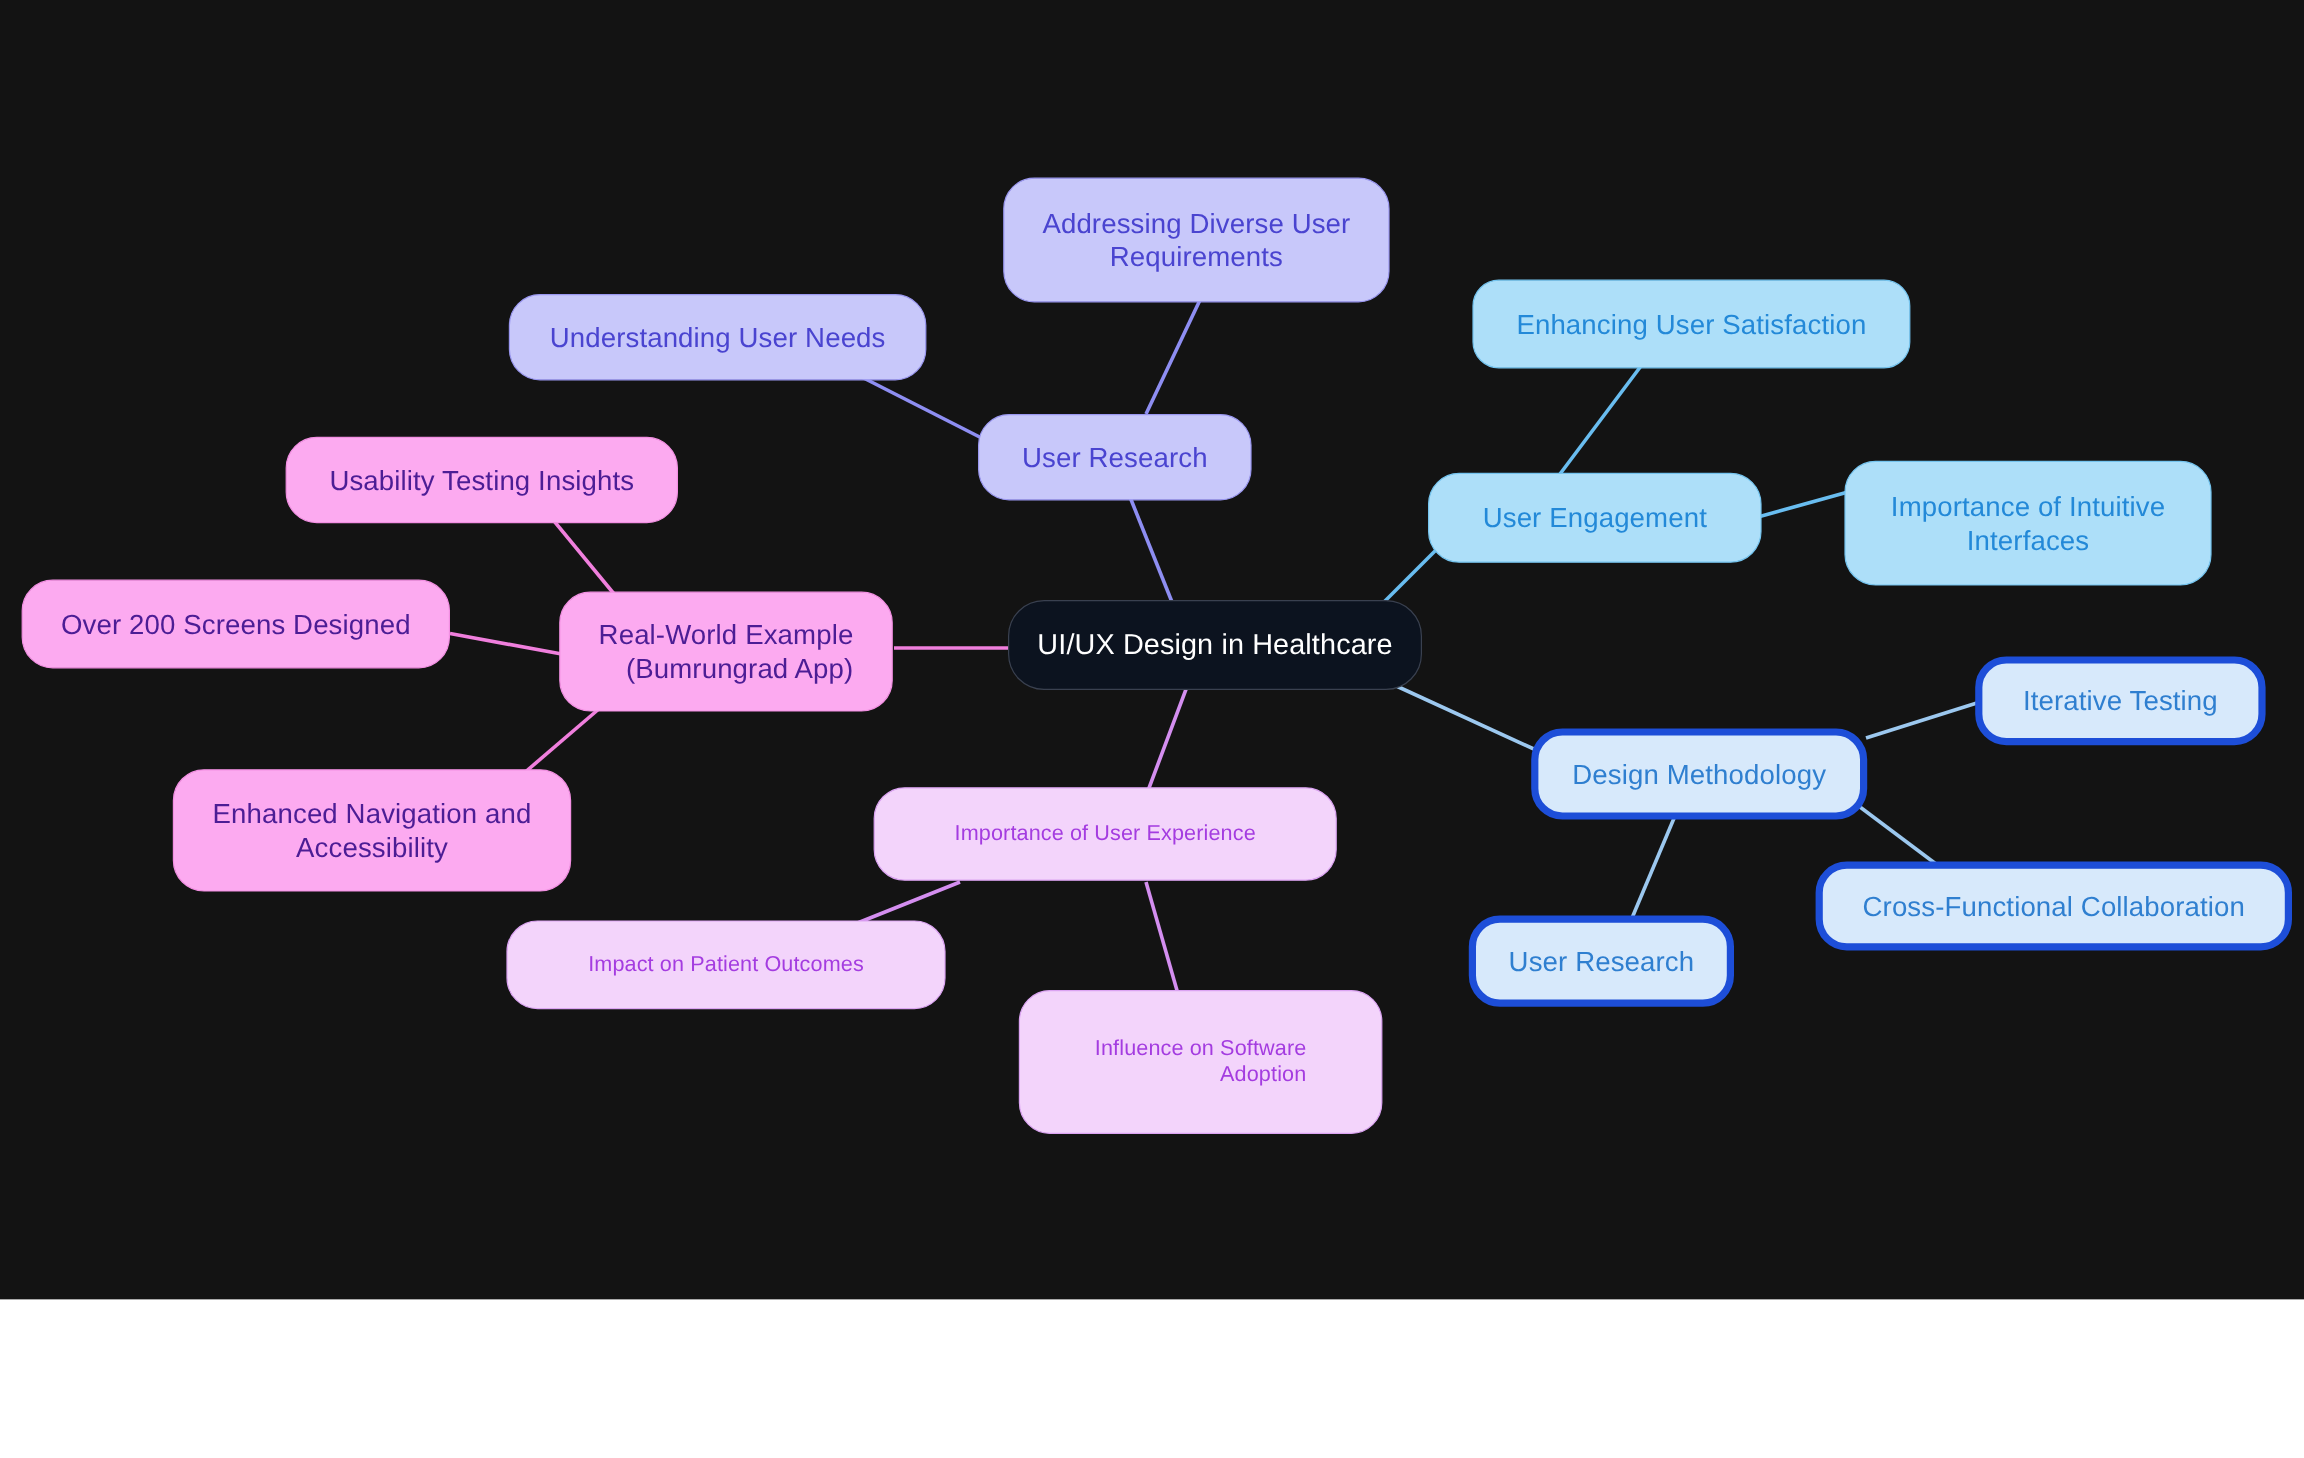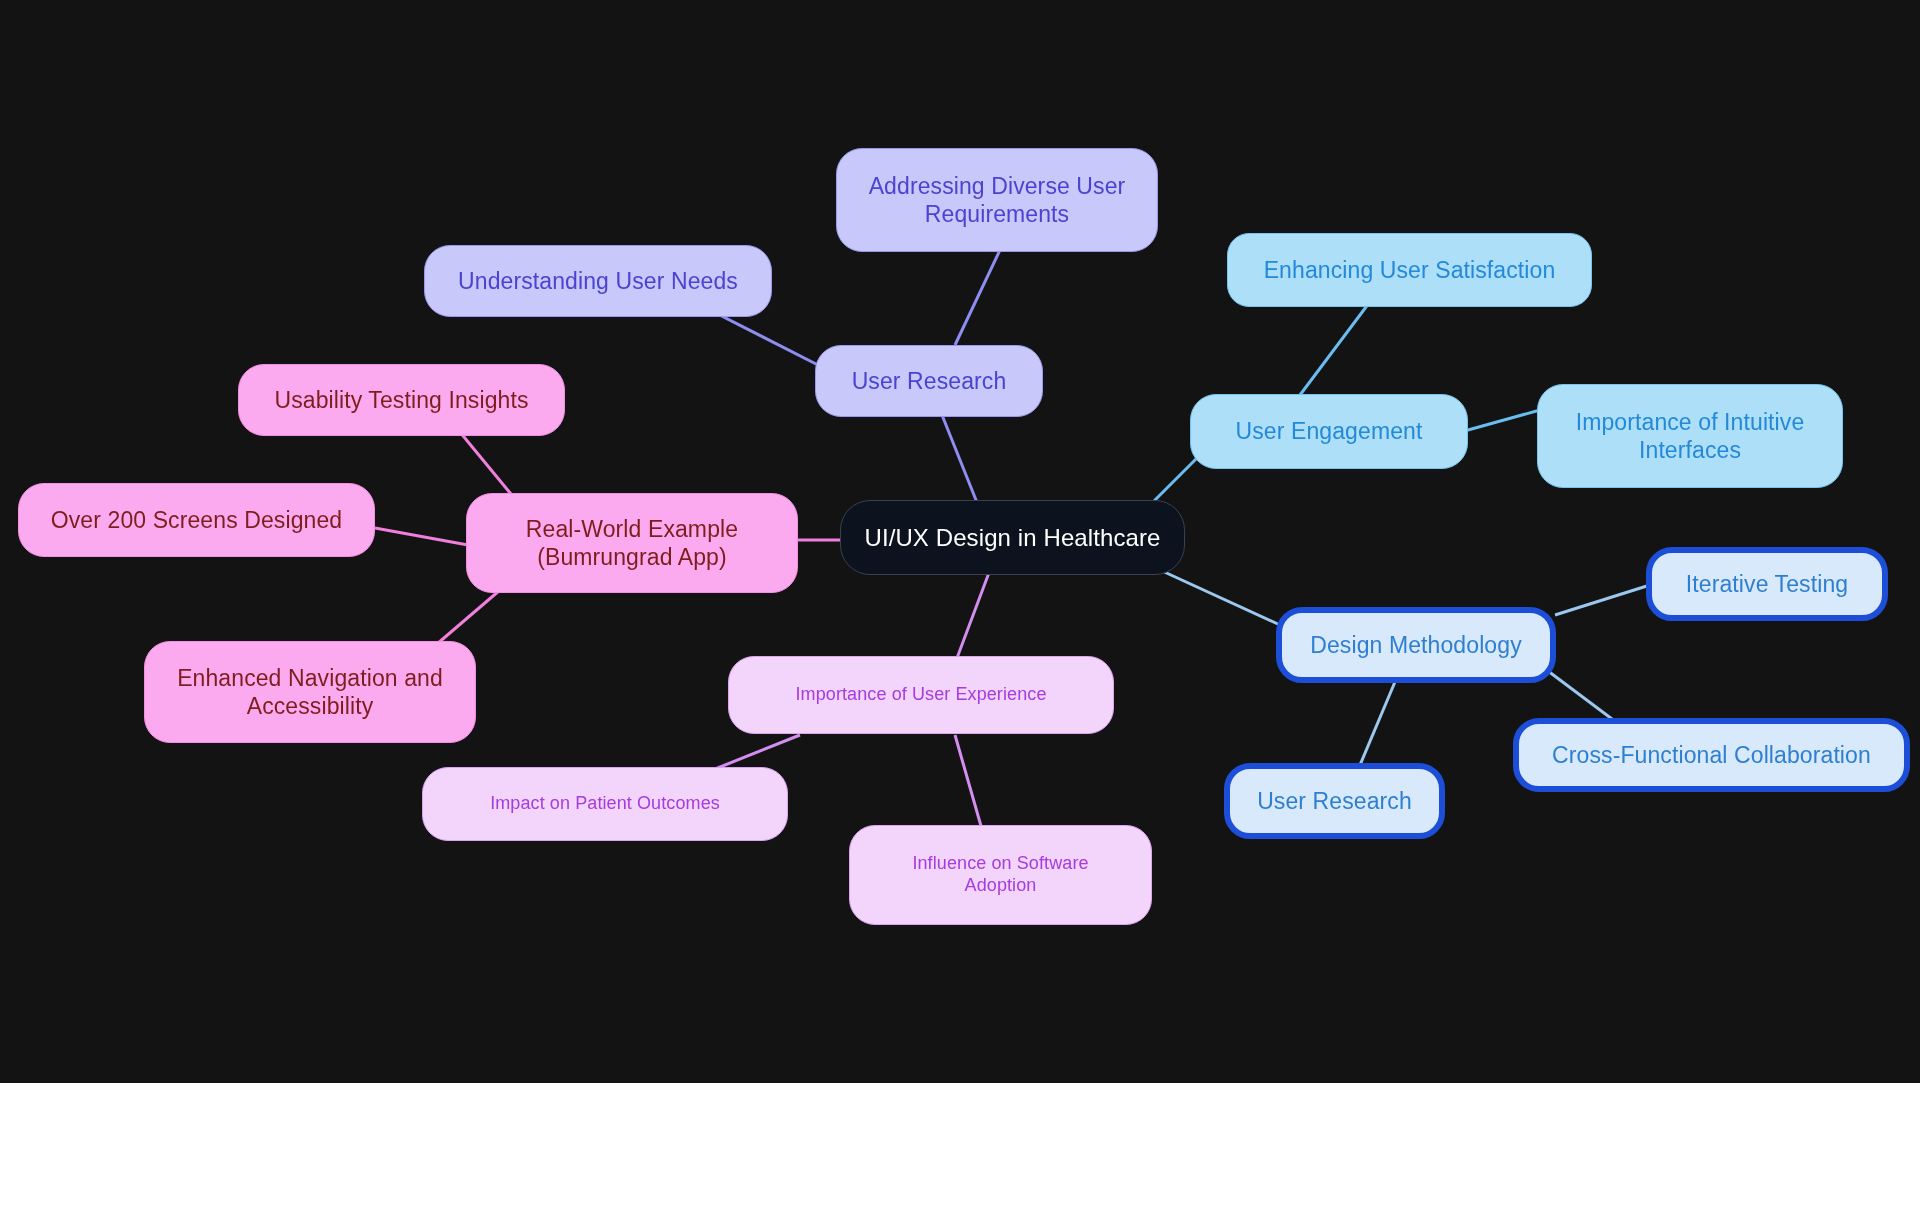--- a/index.html
+++ b/index.html
@@ -63,21 +63,21 @@
   .node.lavender {
     background: #c8c8fa;
     color: #4a44d0;
     border: 1px solid #9a97f0;
     font-size: 23px;
   }
 
   
   .node.hotpink {
     background: #fcaaf0;
-    color: #7f1d1d;
+    color: #4c1d95;
     border: 1px solid #f28fe2;
     font-size: 23px;
   }
 
   
   .node.orchid {
     background: #f3d4fb;
     color: #a43ce0;
     border: 1px solid #dba3f2;
     font-size: 18px;
@@ -152,35 +152,35 @@
 
   <div class="node root" style="left:840px; top:500px; width:345px; height:75px;">UI/UX Design in Healthcare</div>
 
   <div class="node lavender" style="left:815px; top:345px; width:228px; height:72px;">User Research</div>
 
   <div class="node lavender" style="left:836px; top:148px; width:322px; height:104px;">Addressing Diverse User
 Requirements</div>
 
   <div class="node lavender" style="left:424px; top:245px; width:348px; height:72px;">Understanding User Needs</div>
 
-  <div class="node hotpink" style="left:466px; top:493px; width:332px; height:100px;">Real-World Example
+  <div class="node hotpink" style="left:466px; top:493px; width:278px; height:100px;text-align:right;">Real-World Example
 (Bumrungrad App)</div>
 
   <div class="node hotpink" style="left:238px; top:364px; width:327px; height:72px;">Usability Testing Insights</div>
 
   <div class="node hotpink" style="left:18px; top:483px; width:357px; height:74px;">Over 200 Screens Designed</div>
 
   <div class="node hotpink" style="left:144px; top:641px; width:332px; height:102px;">Enhanced Navigation and
 Accessibility</div>
 
   <div class="node orchid" style="left:728px; top:656px; width:386px; height:78px;">Importance of User Experience</div>
 
   <div class="node orchid" style="left:422px; top:767px; width:366px; height:74px;">Impact on Patient Outcomes</div>
 
-  <div class="node orchid" style="left:849px; top:825px; width:303px; height:100px;">Influence on Software
+  <div class="node orchid" style="left:849px; top:825px; width:303px; height:120px;text-align:right;">Influence on Software
 Adoption</div>
 
   <div class="node sky" style="left:1190px; top:394px; width:278px; height:75px;">User Engagement</div>
 
   <div class="node sky" style="left:1227px; top:233px; width:365px; height:74px;border-radius:22px;">Enhancing User Satisfaction</div>
 
   <div class="node sky" style="left:1537px; top:344px; width:306px; height:104px;margin-top:40px;">Importance of Intuitive
 Interfaces</div>
 
   <div class="node paleblue" style="left:1276px; top:607px; width:280px; height:76px;">Design Methodology</div>

